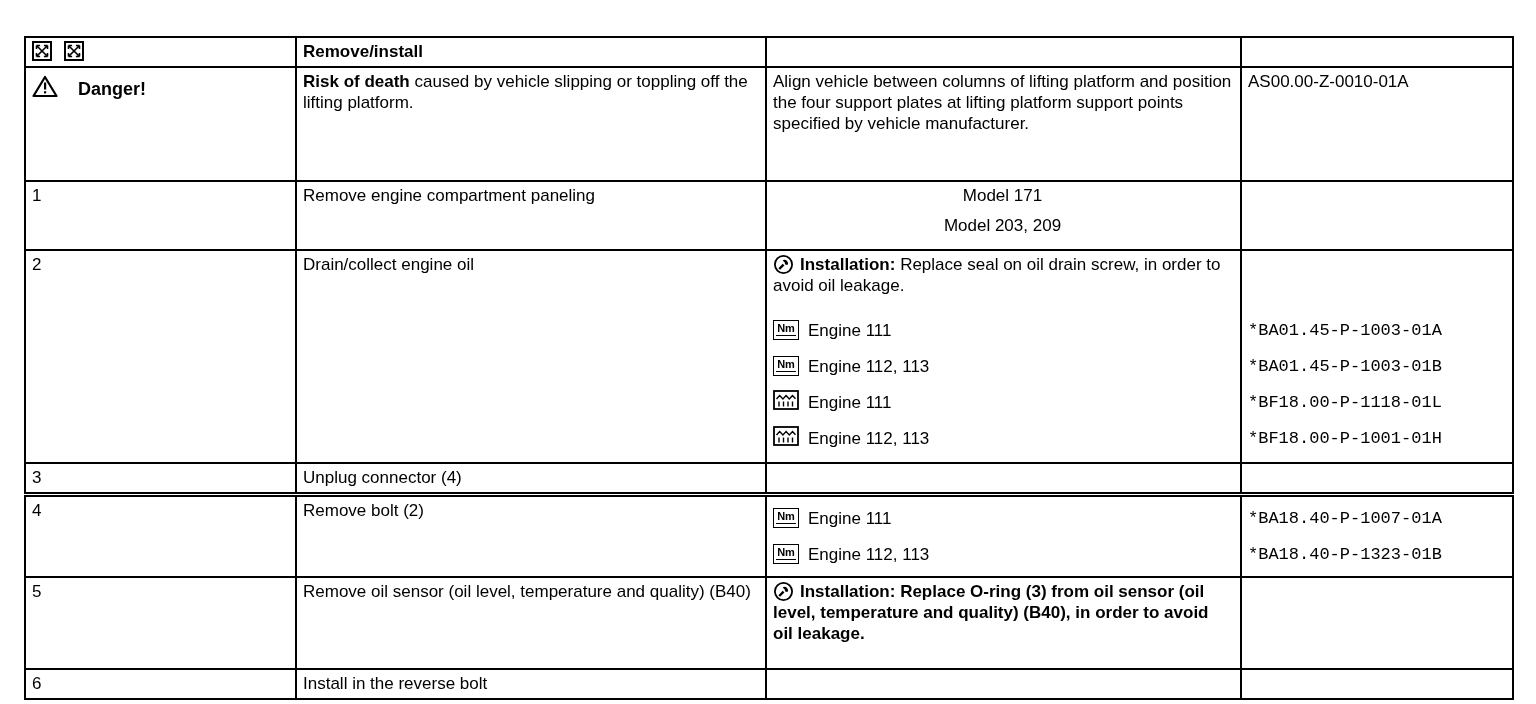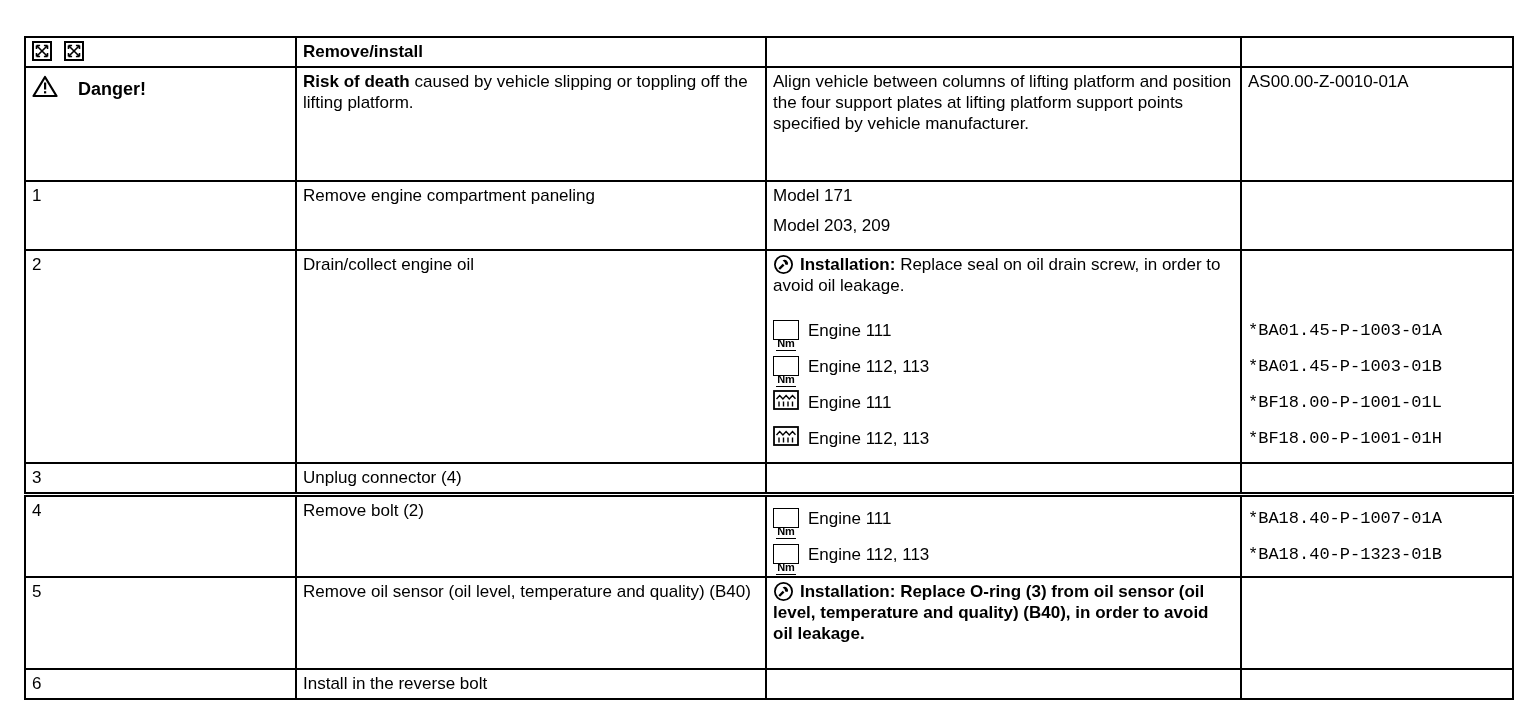--- a/index.html
+++ b/index.html
@@ -37,40 +37,40 @@
   tr.r-s6 { height: 27px; }
 
   .bold { font-weight: bold; }
 
   .hicon { display: inline-block; width: 20px; height: 20px; margin-right: 7px; vertical-align: -4px; }
 
   .danger-head { display: flex; align-items: center; gap: 20px; padding-top: 4px; }
   .danger-label { font-weight: bold; font-size: 18px; }
   .warn-icon { flex: 0 0 auto; display: inline-block; }
 
-  .model-line { margin-bottom: 9px; }
+  .model-line { margin-bottom: 9px; text-align: center; }
 
   .inst-block { min-height: 58px; }
   .inst-block.tall { min-height: 80px; font-weight: bold; }
   .inst-icon { display: inline-block; width: 21px; height: 21px; vertical-align: -5px; margin-right: 6px; }
 
   .spec-line { display: flex; align-items: center; gap: 9px; height: 36px; }
   .code-line { display: flex; align-items: center; height: 36px; white-space: nowrap; font-family: Liberation Mono, monospace; }
   .spacer-58 { height: 58px; }
 
   .nm-box {
     flex: 0 0 auto;
     display: inline-flex; align-items: flex-start; justify-content: center;
     width: 26px; height: 20px;
     border: 1.5px solid #000;
     background: #fff;
   }
   .nm-t {
     font-weight: bold; font-size: 11px; line-height: 13px;
-    border-bottom: 1.5px solid #000; padding: 1px 1px 0 1px; margin-top: 15px;
+    border-bottom: 1.5px solid #000; padding: 1px 1px 0 1px;
   }
   .fluid-svg { flex: 0 0 auto; display: inline-block; }
 
   .code-cell { white-space: nowrap; }
 </style>
 </head>
 <body>
 
 <div class="page">
   <table class="proc">
@@ -195,21 +195,21 @@
                 </g>
               </svg>
             </span>
             <span>Engine 112, 113</span>
           </div>
         </td>
         <td class="code-cell">
           <div class="spacer-58"></div>
           <div class="code-line">*BA01.45-P-1003-01A</div>
           <div class="code-line">*BA01.45-P-1003-01B</div>
-          <div class="code-line">*BF18.00-P-1001-01L</div>
+          <div class="code-line">*BF18.00-P-1118-01L</div>
           <div class="code-line">*BF18.00-P-1001-01H</div>
         </td>
       </tr>
 
       <tr class="r-s3">
         <td>3</td>
         <td>Unplug connector (4)</td>
         <td></td>
         <td></td>
       </tr>

